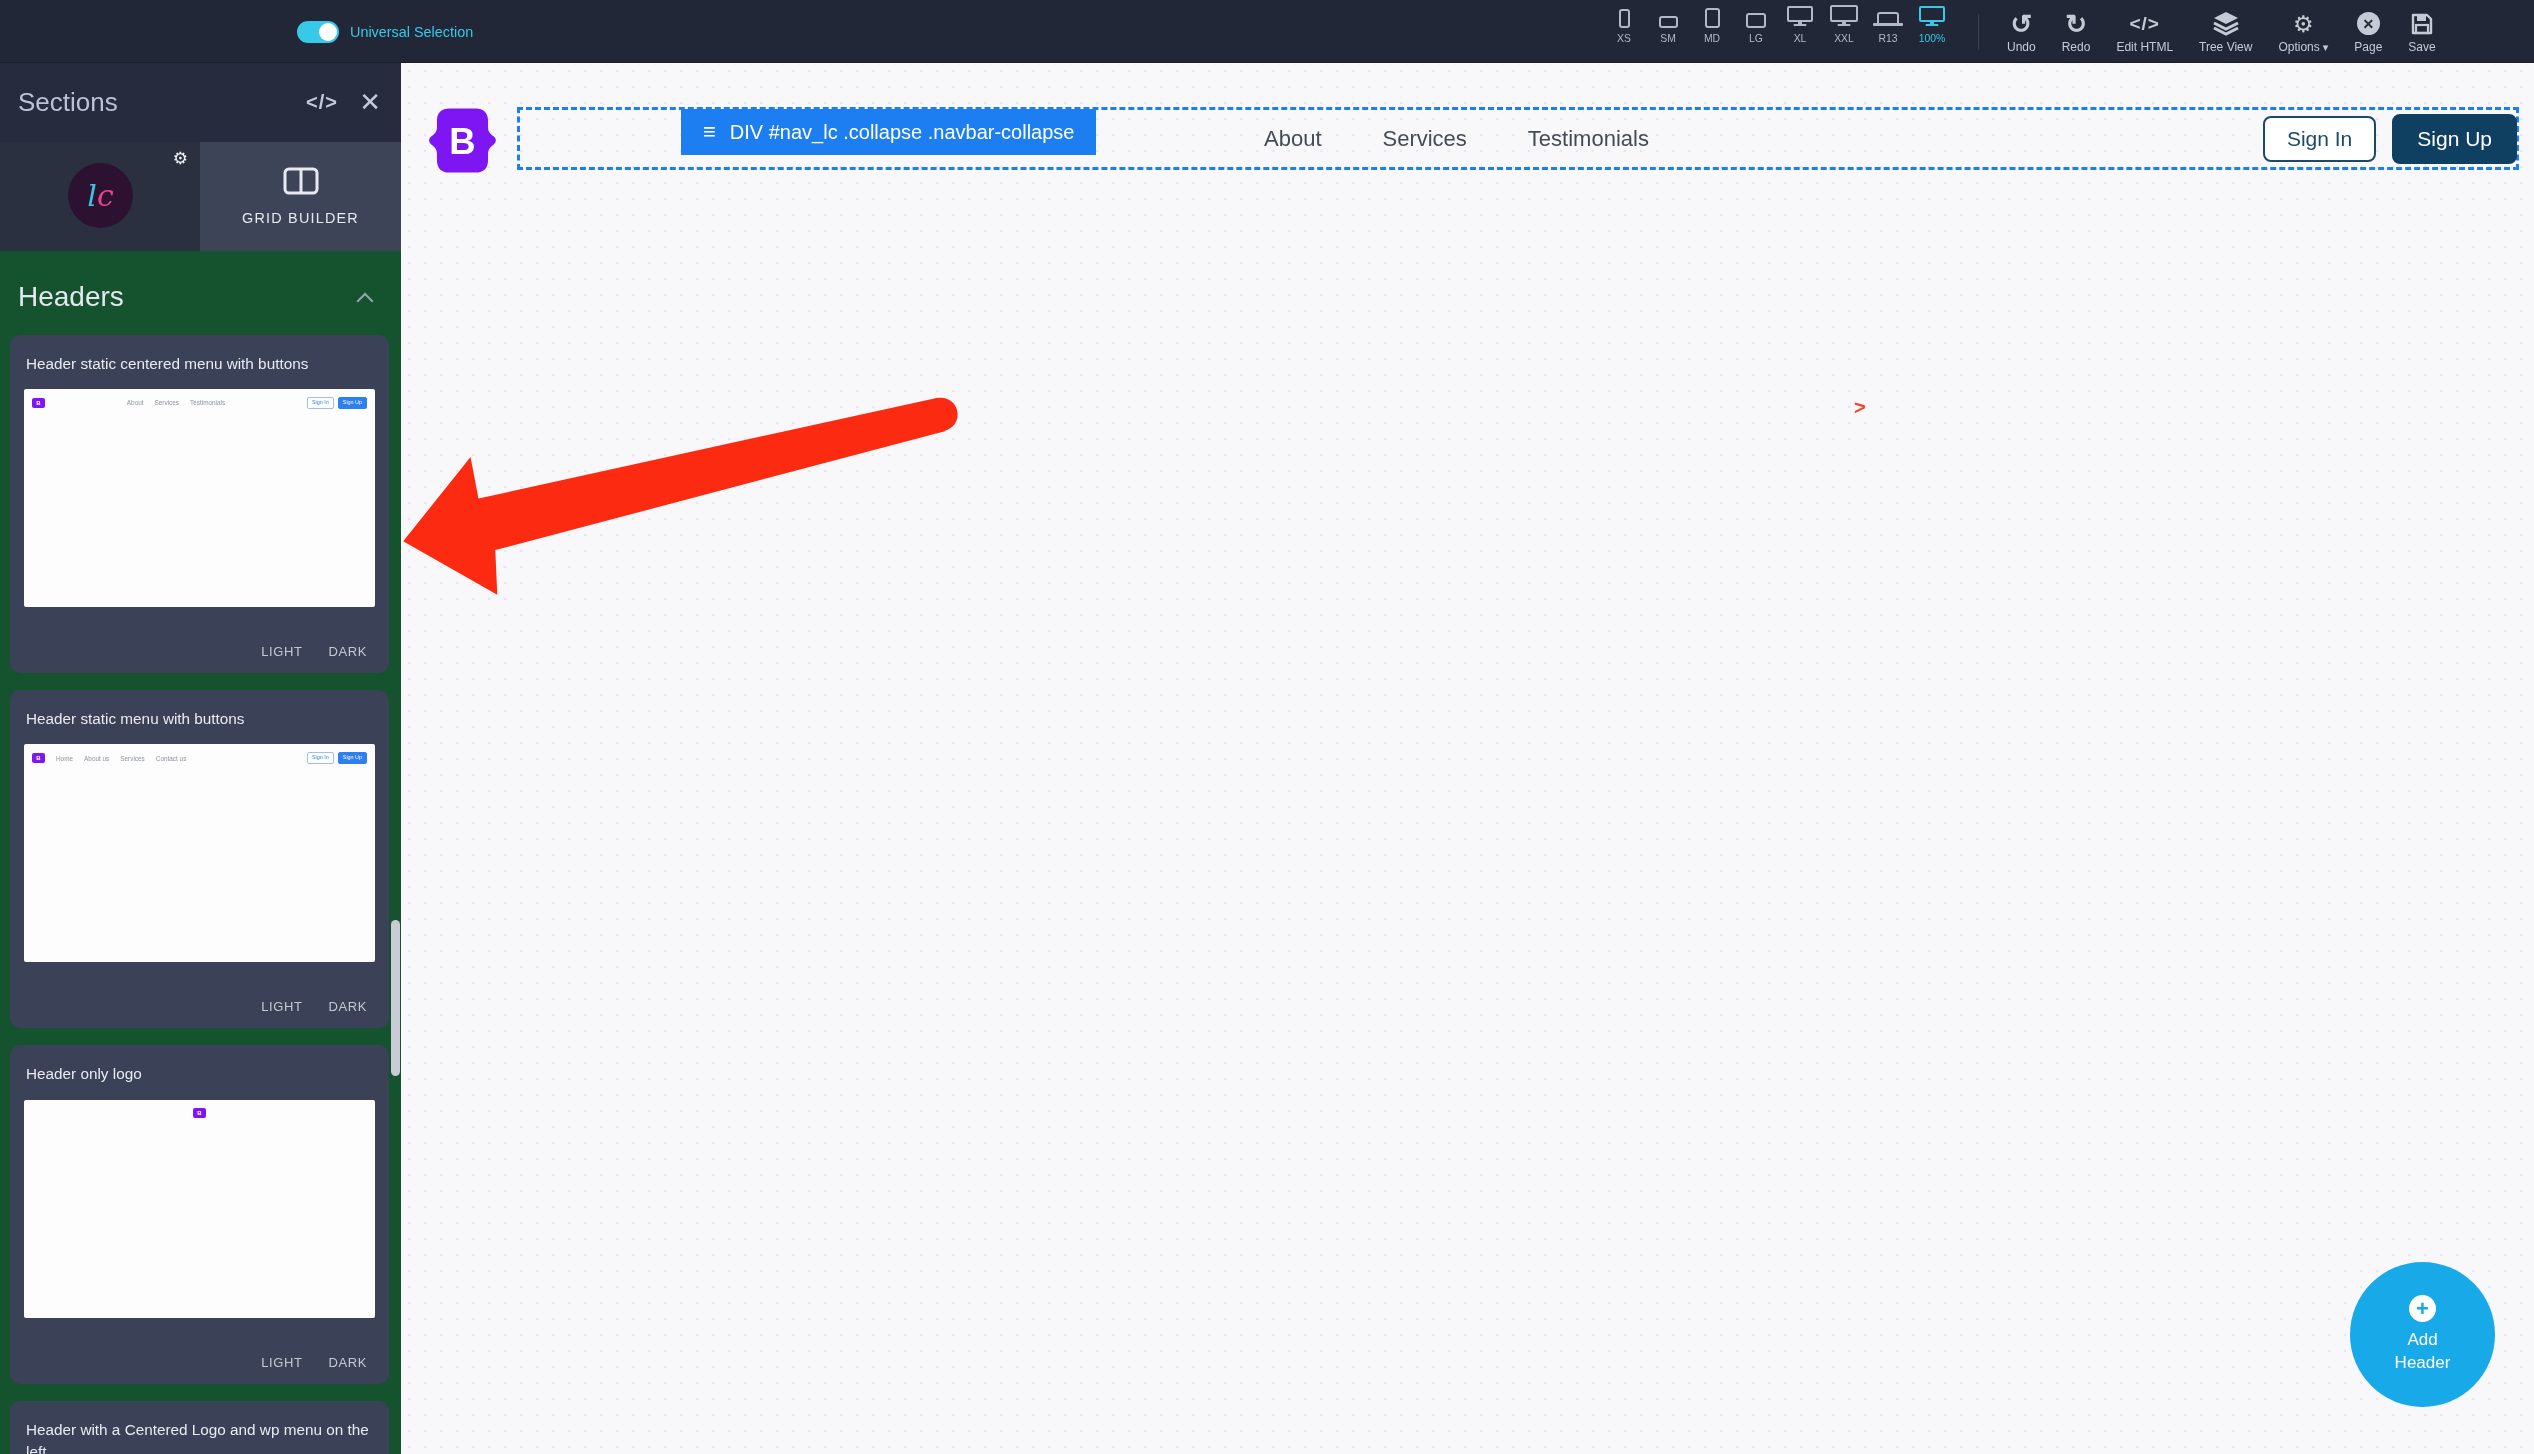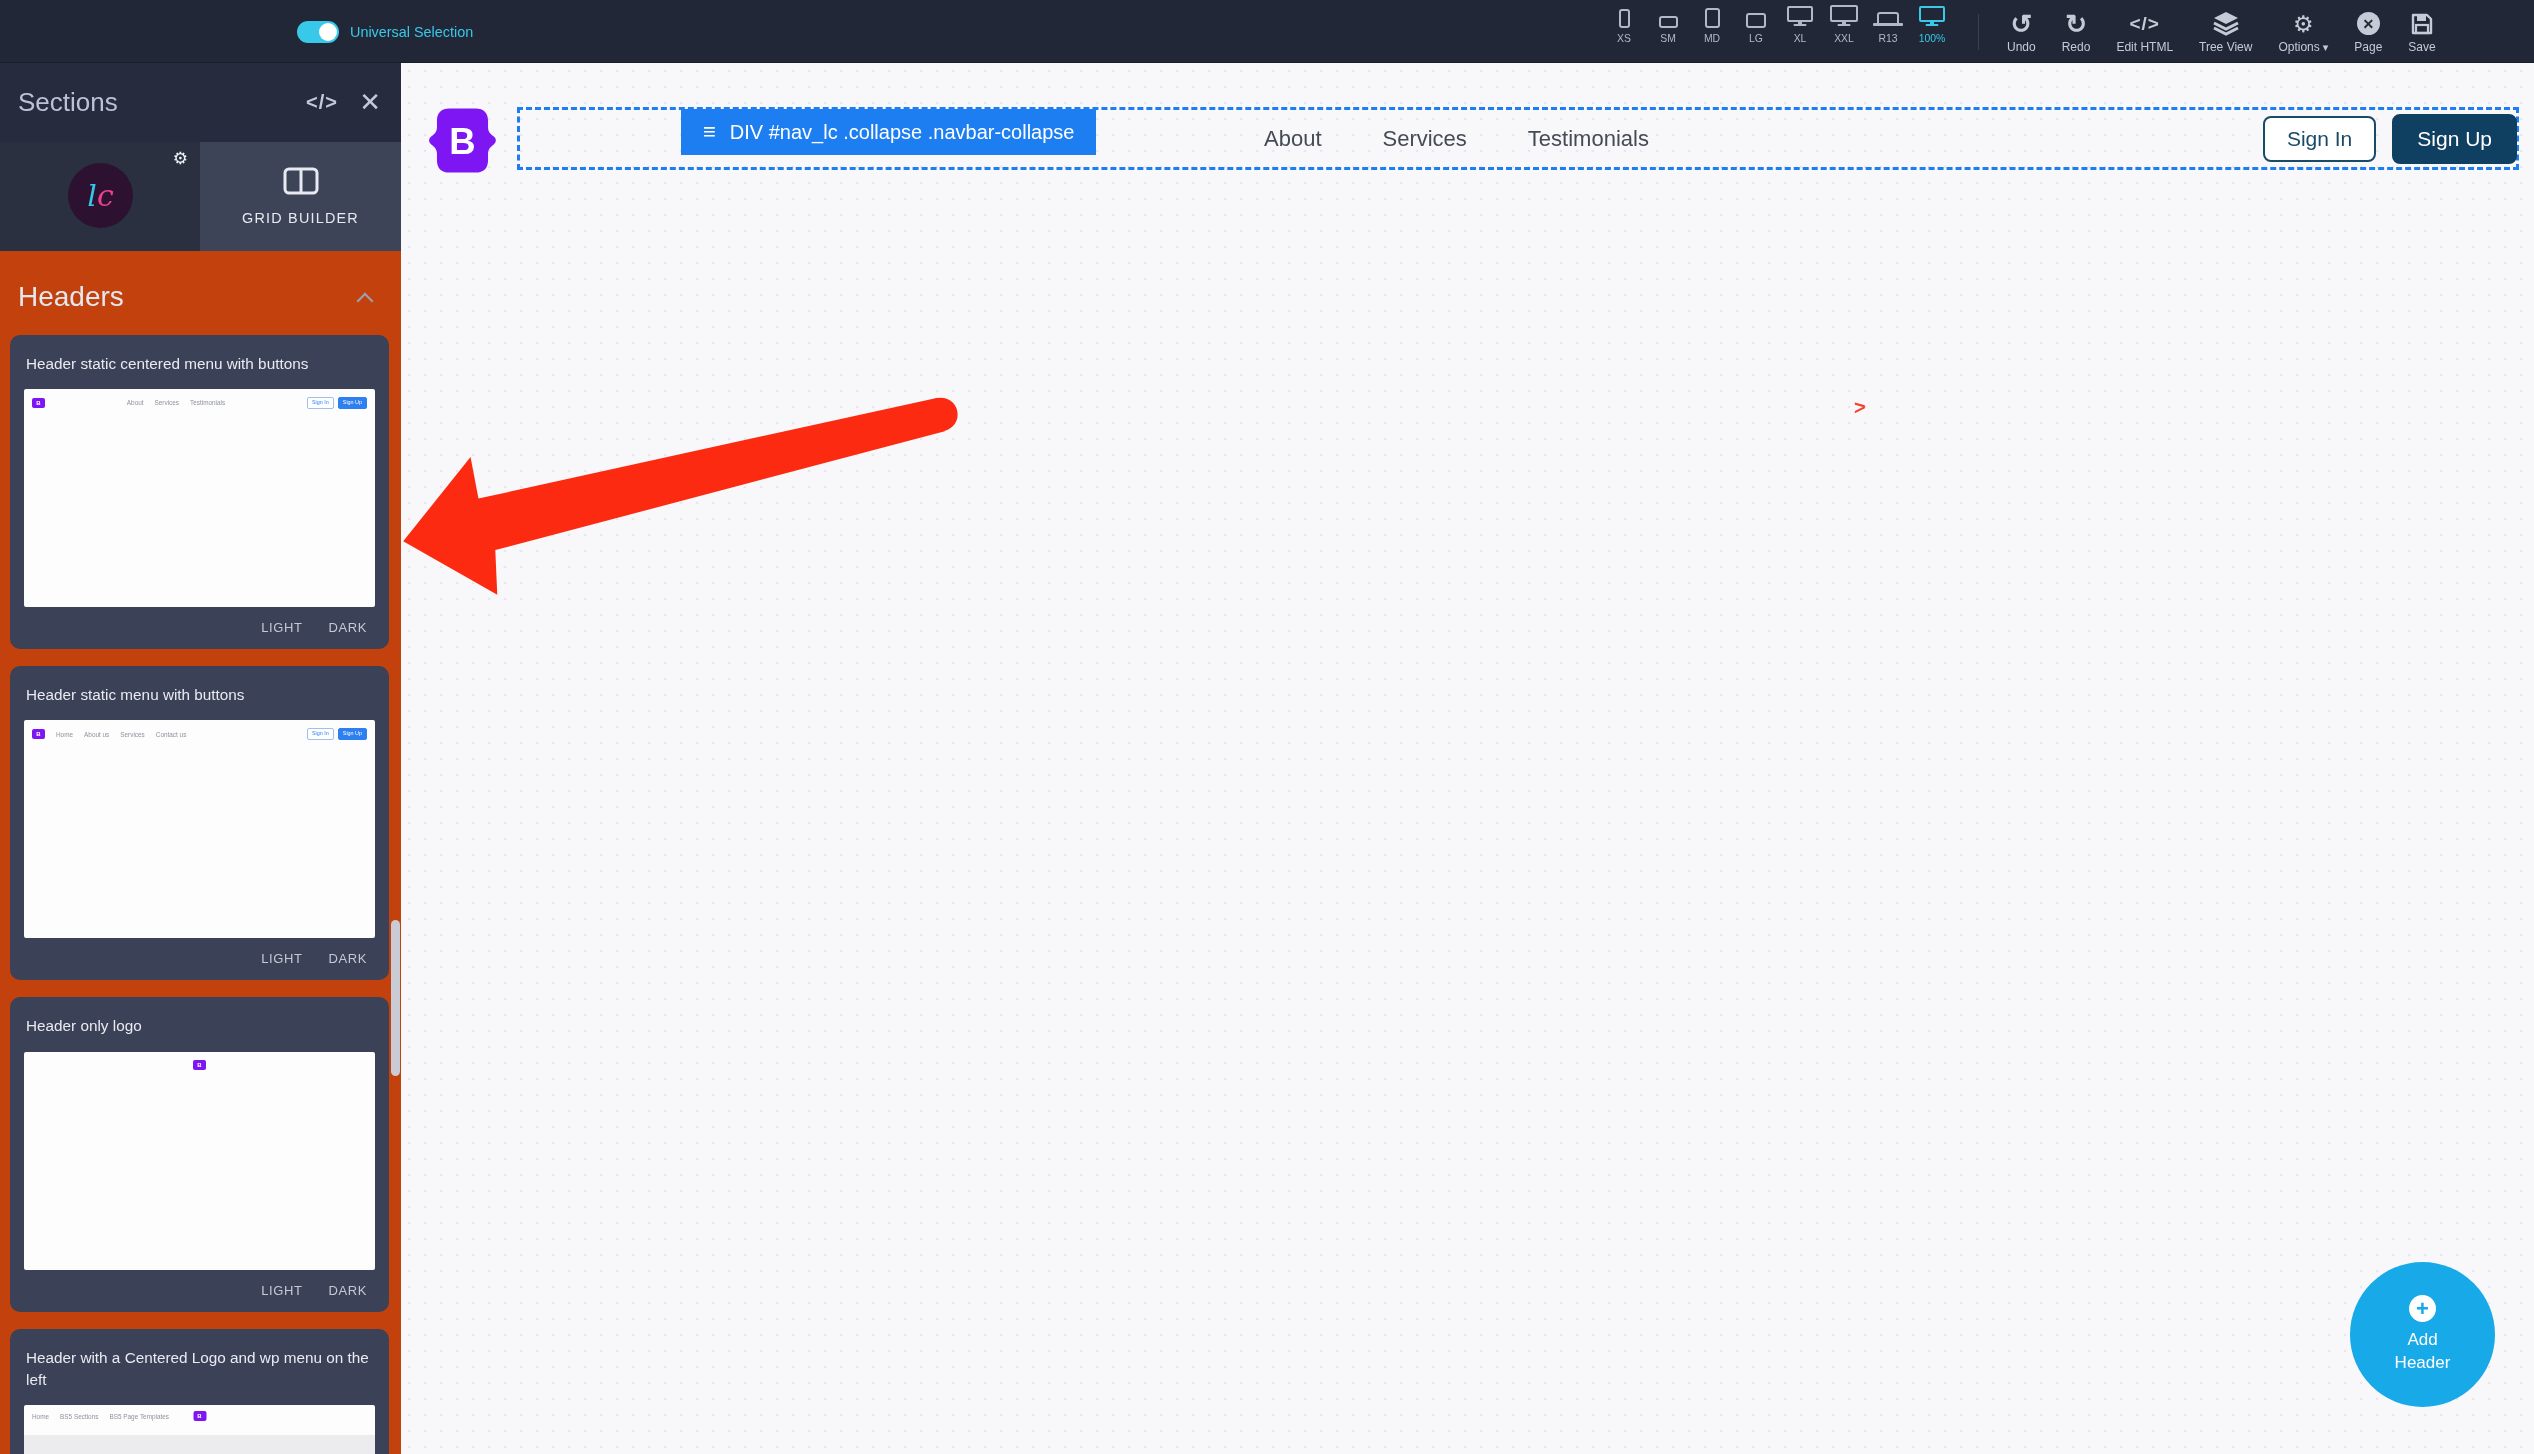--- a/index.html
+++ b/index.html
@@ -59,21 +59,21 @@
   .g-code { font-size:19px; font-weight:bold; letter-spacing:1px; }
   .g-gear { font-size:23px; line-height:24px; }
   .caret-down { font-size:11px; margin-left:3px; color:#c6cad6; }
   .g-exit {
     width:23px; height:23px; border-radius:50%; background:#c6cad6; color:#222738;
     display:flex; align-items:center; justify-content:center; font-size:14px; font-weight:bold;
   }
   
   .sidebar {
     position:absolute; left:0; top:63px; width:401px; height:1391px;
-    background:#c2410c; z-index:40;
+    background:#14532d; z-index:40;
   }
   .sb-header {
     position:relative; height:79px; background:#262b3d;
     display:flex; align-items:center;
   }
   .sb-title { margin-left:18px; font-size:26px; color:#bcc2d6; }
   .sb-code { position:absolute; right:63px; top:0; height:79px; display:flex; align-items:center;
     color:#c3c8da; font-size:20px; font-weight:bold; cursor:pointer; letter-spacing:1px; }
   .sb-close { position:absolute; right:20px; top:0; height:79px; display:flex; align-items:center;
     color:#c3c8da; font-size:26px; cursor:pointer; }
@@ -114,21 +114,21 @@
   .mini-menu.left { margin-left:11px; }
   .mini-btns { display:flex; gap:4px; margin-left:auto; }
   .mbtn { font-size:5.4px; padding:2px 4px; border-radius:2px; line-height:1; white-space:nowrap; }
   .mbtn.outline { color:#2e7ff0; border:1px solid #9cc0f6; background:#fff; }
   .mbtn.fill { color:#fff; background:#2e7ff0; border:1px solid #2e7ff0; }
   .mini-nav.centered { justify-content:center; }
   .mini-logo.abs-center { position:absolute; left:50%; top:6px; transform:translateX(-50%); }
   .thumb4-body { position:absolute; top:30px; left:0; right:0; bottom:0; background:#ececee; }
   .card-foot {
     display:flex; justify-content:flex-end; gap:26px; padding:13px 8px 6px;
-    font-size:13px; letter-spacing:0.6px; color:#c5c9d3;
+    font-size:13px; letter-spacing:0.6px; color:#c5c9d3;margin-top:24px;
   }
   .variant { cursor:pointer; }
   .sb-scrollbar {
     position:absolute; right:1px; top:857px; width:9px; height:156px;
     background:#c9ccd4; border-radius:5px; cursor:pointer;
   }
   
   .canvas {
     position:absolute; left:401px; top:63px; width:2134px; height:1391px;
     background-color:#f8f8fb;

